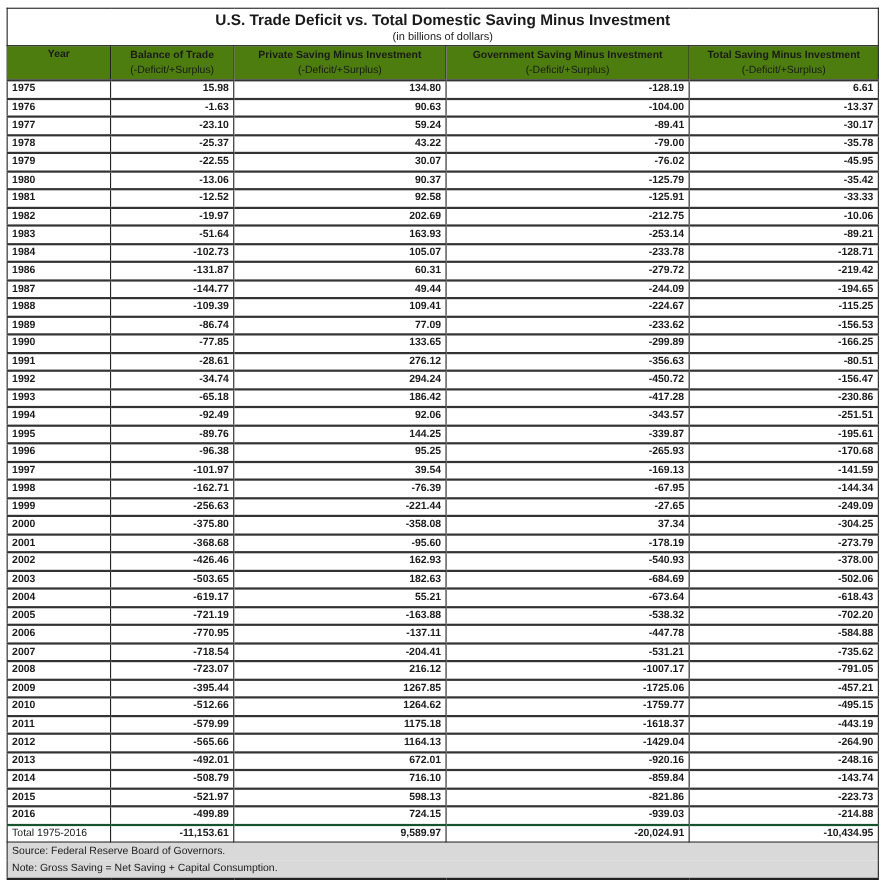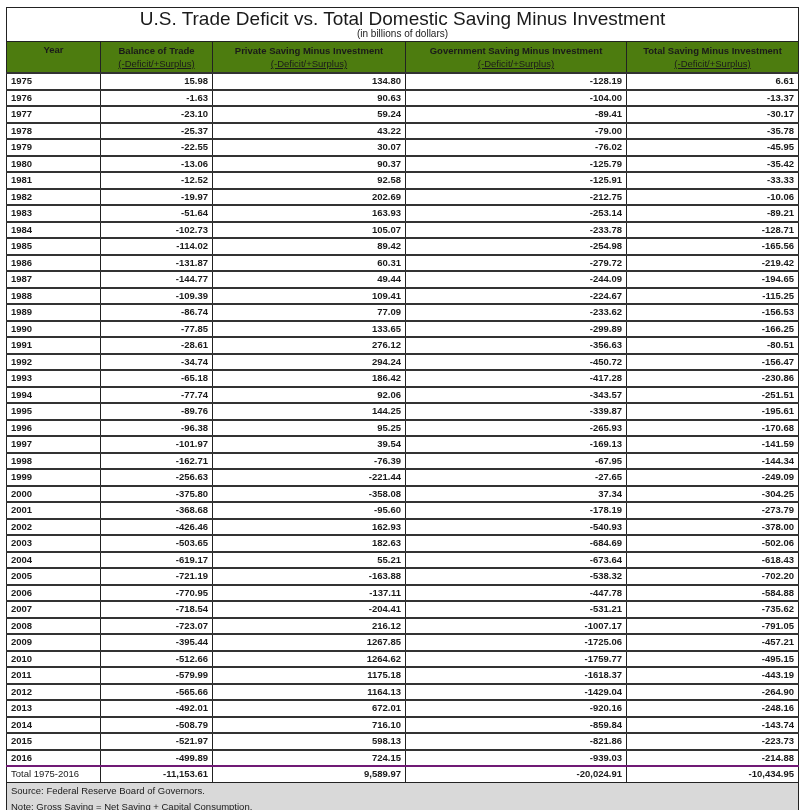--- a/index.html
+++ b/index.html
@@ -1,29 +1,29 @@
 <!DOCTYPE html>
 <html><head>
 <meta charset="utf-8">
 <style>
   html, body { margin: 0; padding: 0; background: #ffffff; }
   body { width: 800px; height: 810px; overflow: hidden; font-family: "Liberation Sans", sans-serif; color: #1a1a1a; }
   .wrap { position: absolute; left: 6px; top: 7px; width: 792px; }
   table { border-collapse: collapse; width: 792px; table-layout: fixed; }
   td, th { border: 1px solid #222; padding: 0 4px; font-size: 9.5px; line-height: 14.5px; height: 14.5px; white-space: nowrap; overflow: hidden; }
   .title-cell { text-align: center; border: 1px solid #222; padding: 2px 0 1px 0; background: #fff; }
-  .title { font-size: 19px; font-weight: normal; line-height: 17px; display: block; }
+  .title { font-size: 14px; font-weight: bold; line-height: 17px; display: block; }
   .subtitle { font-size: 10px; line-height: 13px; display: block; }
   th { background: #4d7c0f; font-weight: bold; text-align: center; line-height: 13px; padding: 1px 2px; height: 28px; white-space: normal; }
   th span { display: block; }
-  th .sub { font-weight: normal; text-decoration: underline; }
+  th .sub { font-weight: normal; }
   td.num { text-align: right; font-weight: bold; }
   td.year { text-align: left; font-weight: bold; }
   tr.data td { border-top: 2px solid #333; }
-  tr.total td { font-weight: normal; border-top: 2px solid #701a75; }
+  tr.total td { font-weight: normal; border-top: 2px solid #14532d; }
   tr.total td.label { text-align: left; }
   tr.total td.num { font-weight: bold; }
   .notes td { background: #d9d9d9; border-top: 1px solid #222; border-bottom: none; font-size: 9.5px; line-height: 16px; height: 16px; }
   .notes tr:last-child td { border-bottom: 2px solid #222; }
   .notes tr td { border-top: none; }
   .notes tr:first-child td { border-top: 1px solid #222; }
   col.c1 { width: 94px; }
   col.c2 { width: 112px; }
   col.c3 { width: 193px; }
   col.c4 { width: 221px; }
@@ -135,27 +135,20 @@
           <td class="num">-89.21</td>
         </tr>
         <tr class="data">
           <td class="year">1984</td>
           <td class="num">-102.73</td>
           <td class="num">105.07</td>
           <td class="num">-233.78</td>
           <td class="num">-128.71</td>
         </tr>
         <tr class="data">
-          <td class="year">1985</td>
-          <td class="num">-114.02</td>
-          <td class="num">89.42</td>
-          <td class="num">-254.98</td>
-          <td class="num">-165.56</td>
-        </tr>
-        <tr class="data">
           <td class="year">1986</td>
           <td class="num">-131.87</td>
           <td class="num">60.31</td>
           <td class="num">-279.72</td>
           <td class="num">-219.42</td>
         </tr>
         <tr class="data">
           <td class="year">1987</td>
           <td class="num">-144.77</td>
           <td class="num">49.44</td>
@@ -199,21 +192,21 @@
         </tr>
         <tr class="data">
           <td class="year">1993</td>
           <td class="num">-65.18</td>
           <td class="num">186.42</td>
           <td class="num">-417.28</td>
           <td class="num">-230.86</td>
         </tr>
         <tr class="data">
           <td class="year">1994</td>
-          <td class="num">-77.74</td>
+          <td class="num">-92.49</td>
           <td class="num">92.06</td>
           <td class="num">-343.57</td>
           <td class="num">-251.51</td>
         </tr>
         <tr class="data">
           <td class="year">1995</td>
           <td class="num">-89.76</td>
           <td class="num">144.25</td>
           <td class="num">-339.87</td>
           <td class="num">-195.61</td>

